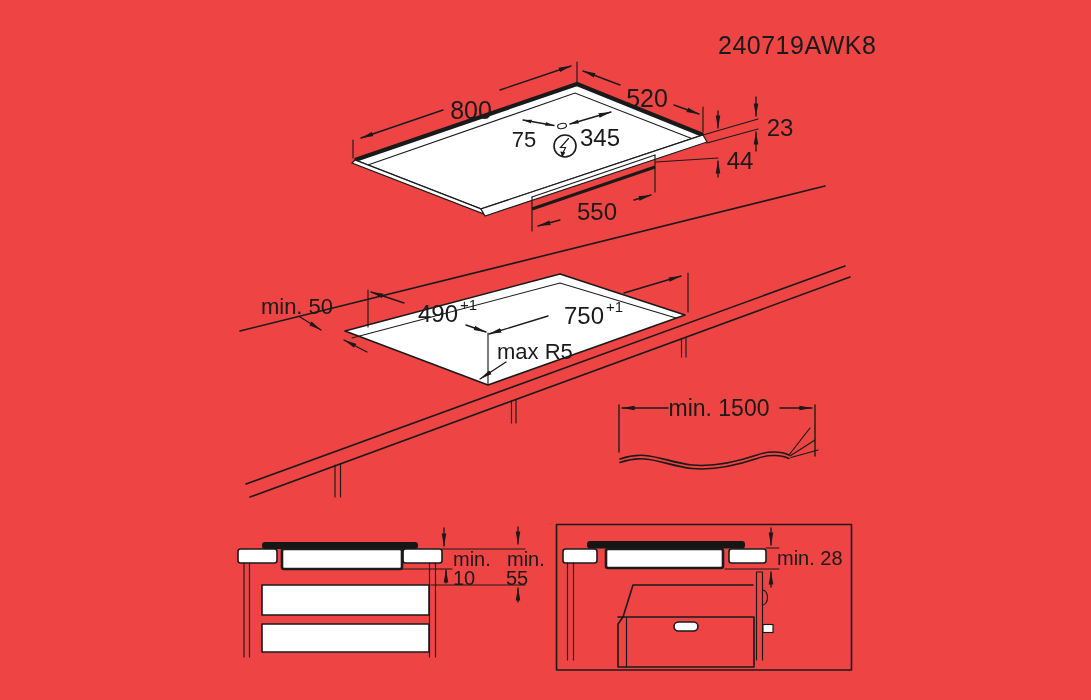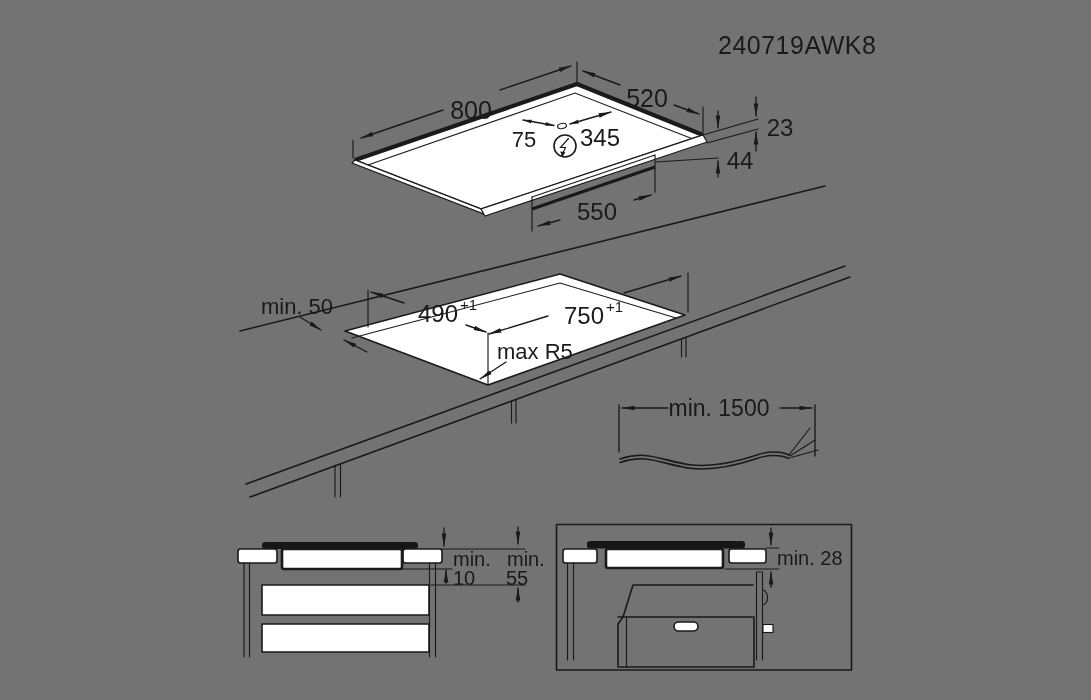--- a/index.html
+++ b/index.html
@@ -1,17 +1,17 @@
 <!DOCTYPE html>
 <html><head>
 <meta charset="utf-8">
 <style>
   html,body{margin:0;padding:0;background:#ffffff;}
   .stage{
-    position:relative;width:1091px;height:700px;background:#737373;overflow:hidden;
+    position:relative;width:1091px;height:700px;background:#ef4444;overflow:hidden;
     font-family:"Liberation Sans", sans-serif;
   }
   svg{display:block;}
   .ln   {stroke:#1a1a1a;stroke-width:1.6;fill:none;stroke-linecap:round;stroke-linejoin:round;}
   .lnthk{stroke:#1a1a1a;stroke-width:4.2;fill:none;stroke-linecap:butt;stroke-linejoin:miter;}
   .lnbox{stroke:#1a1a1a;stroke-width:3;fill:none;stroke-linecap:butt;}
   .lnthin{stroke:#1a1a1a;stroke-width:1.15;fill:none;stroke-linecap:round;}
   .lndim{stroke:#1a1a1a;stroke-width:1.35;fill:none;stroke-linecap:round;}
   .white{fill:#ffffff;}
   .bold2{stroke:#1a1a1a;stroke-width:2.6;fill:#ffffff;}

